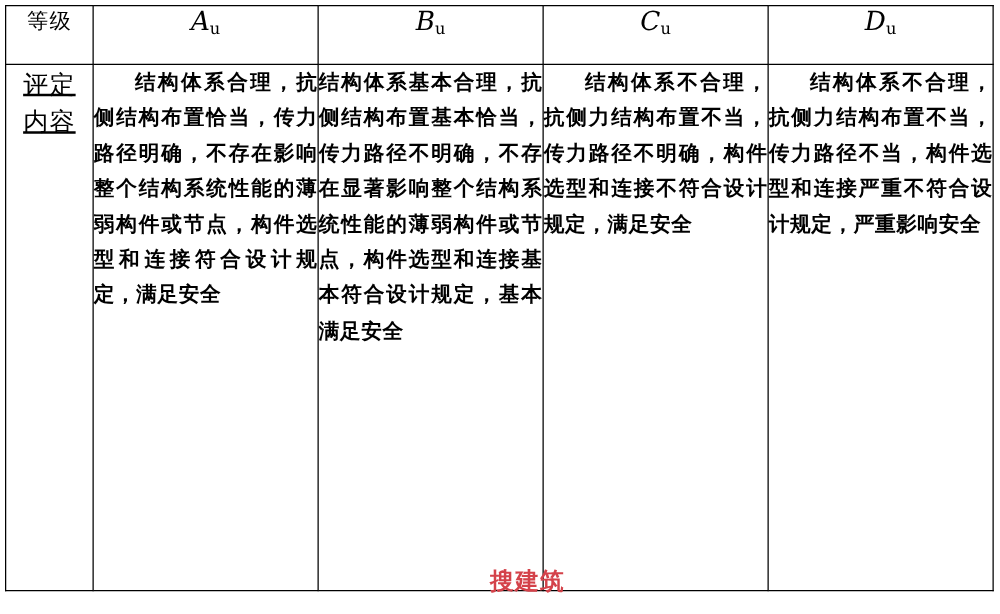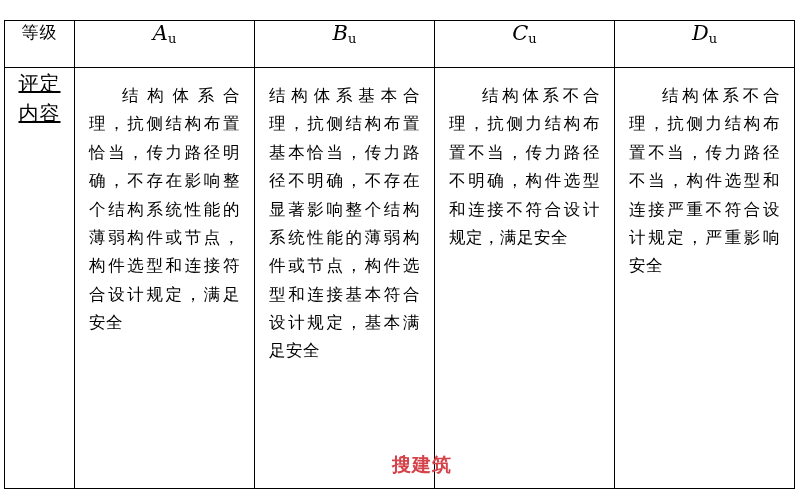--- a/index.html
+++ b/index.html
@@ -19,21 +19,21 @@
     position: absolute;
     left: 0;
     top: 0;
     width: 800px;
     height: 491px;
   }
   table.grade-table {
     border-collapse: collapse;
     position: absolute;
     left: 4px;
-    top: 20px;
+    top: 4px;
     width: 790px;
     table-layout: fixed;
     padding-left: 44px;
   }
   table.grade-table td,
   table.grade-table th {
     border: 1px solid #000000;
     padding: 0;
     vertical-align: top;
     font-weight: normal;
@@ -73,22 +73,23 @@
   .cell-body {
     font-size: 16.5px;
     line-height: 1.72;
     letter-spacing: 0.5px;
     padding: 14px 14px 10px 14px;
     text-align: justify;
     text-justify: inter-ideograph;
     height: 420px;
   }
   .cell-body p {
-    margin: 14px;
+    margin: 0;
     text-indent: 0;
+    font-weight: bold;
   }
   .cell-body.indent p {
     text-indent: 2em;
   }
   .watermark {
     position: absolute;
     left: 392px;
     top: 452px;
     display: flex;
     align-items: baseline;

